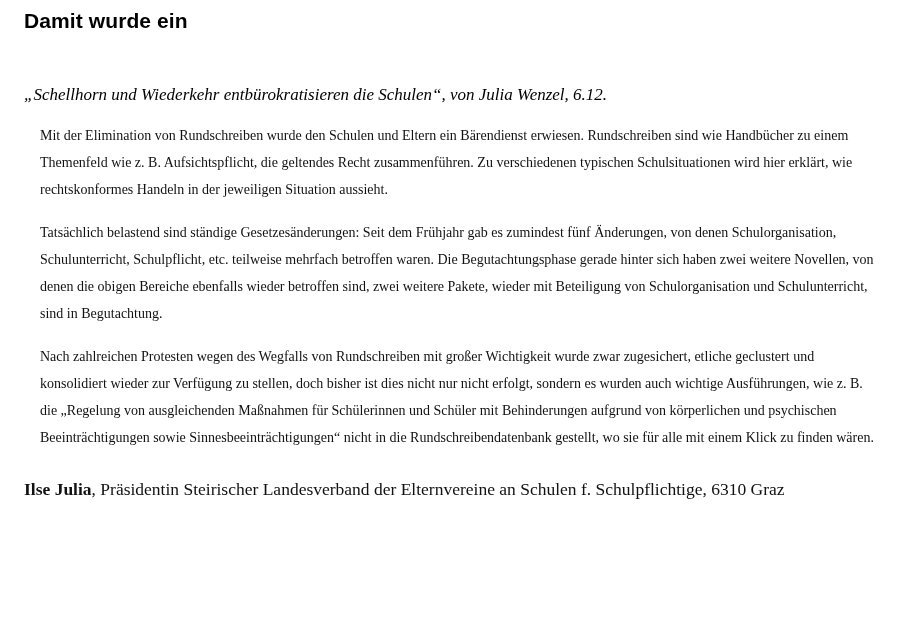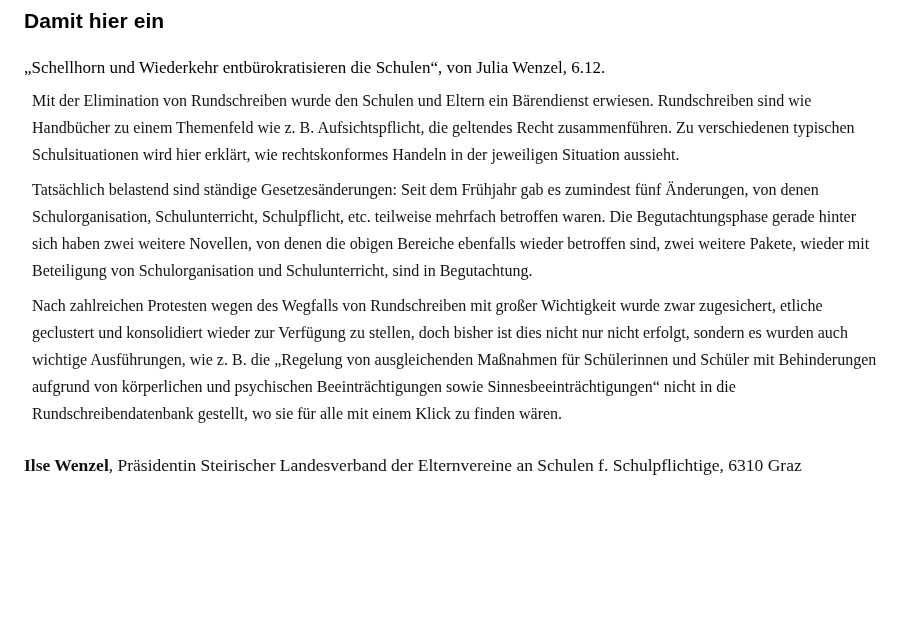--- a/index.html
+++ b/index.html
@@ -26,31 +26,32 @@
     line-height: 29px;
     color: #000000;
     margin: 0;
     letter-spacing: 0.1px;
   }
   .headline .line {
     display: block;
   }
   .subtitle {
     font-family: "Liberation Serif", serif;
+    font-style: italic;
     font-size: 17px;
     line-height: 22px;
     color: #000000;
-    margin-top: 22px;
+    margin-top: 49px;
   }
   p.body-par {
     font-family: "Liberation Serif", serif;
-    font-size: 16px;
+    font-size: 14px;
     line-height: 27px;
     color: #111111;
-    margin: 8px;
+    margin: 16px;
     text-align: left;
   }
   .par-gap {
     margin-top: 25px;
   }
   .signature {
     font-family: "Liberation Serif", serif;
     font-size: 17.5px;
     line-height: 27px;
     margin-top: 25px;
@@ -58,26 +59,26 @@
   .signature b {
     font-weight: bold;
   }
 </style>
 </head>
 <body>
 
 <div class="page">
 
   <h1 class="headline">
-    <span class="line">Damit hier ein</span>
+    <span class="line">Damit wurde ein</span>
   </h1>
 
   <div class="subtitle">„Schellhorn und Wiederkehr entbürokratisieren die Schulen“, von Julia Wenzel, 6.12.</div>
 
   <p class="body-par par-gap">Mit der Elimination von Rundschreiben wurde den Schulen und Eltern ein Bärendienst erwiesen. Rundschreiben sind wie Handbücher zu einem Themenfeld wie z. B. Aufsichtspflicht, die geltendes Recht zusammenführen. Zu verschiedenen typischen Schulsituationen wird hier erklärt, wie rechtskonformes Handeln in der jeweiligen Situation aussieht.</p>
 
   <p class="body-par par-gap">Tatsächlich belastend sind ständige Gesetzesänderungen: Seit dem Frühjahr gab es zumindest fünf Änderungen, von denen Schulorganisation, Schulunterricht, Schulpflicht, etc. teilweise mehrfach betroffen waren. Die Begutachtungsphase gerade hinter sich haben zwei weitere Novellen, von denen die obigen Bereiche ebenfalls wieder betroffen sind, zwei weitere Pakete, wieder mit Beteiligung von Schulorganisation und Schulunterricht, sind in Begutachtung.</p>
 
   <p class="body-par par-gap">Nach zahlreichen Protesten wegen des Wegfalls von Rundschreiben mit großer Wichtigkeit wurde zwar zugesichert, etliche geclustert und konsolidiert wieder zur Verfügung zu stellen, doch bisher ist dies nicht nur nicht erfolgt, sondern es wurden auch wichtige Ausführungen, wie z. B. die „Regelung von ausgleichenden Maßnahmen für Schülerinnen und Schüler mit Behinderungen aufgrund von körperlichen und psychischen Beeinträchtigungen sowie Sinnesbeeinträchtigungen“ nicht in die Rundschreibendatenbank gestellt, wo sie für alle mit einem Klick zu finden wären.</p>
 
-  <div class="signature"><b>Ilse Wenzel</b><span>, Präsidentin Steirischer Landesverband der Elternvereine an Schulen f. Schulpflichtige, 6310 Graz</span></div>
+  <div class="signature"><b>Ilse Julia</b><span>, Präsidentin Steirischer Landesverband der Elternvereine an Schulen f. Schulpflichtige, 6310 Graz</span></div>
 
 </div>
 
 </body></html>

